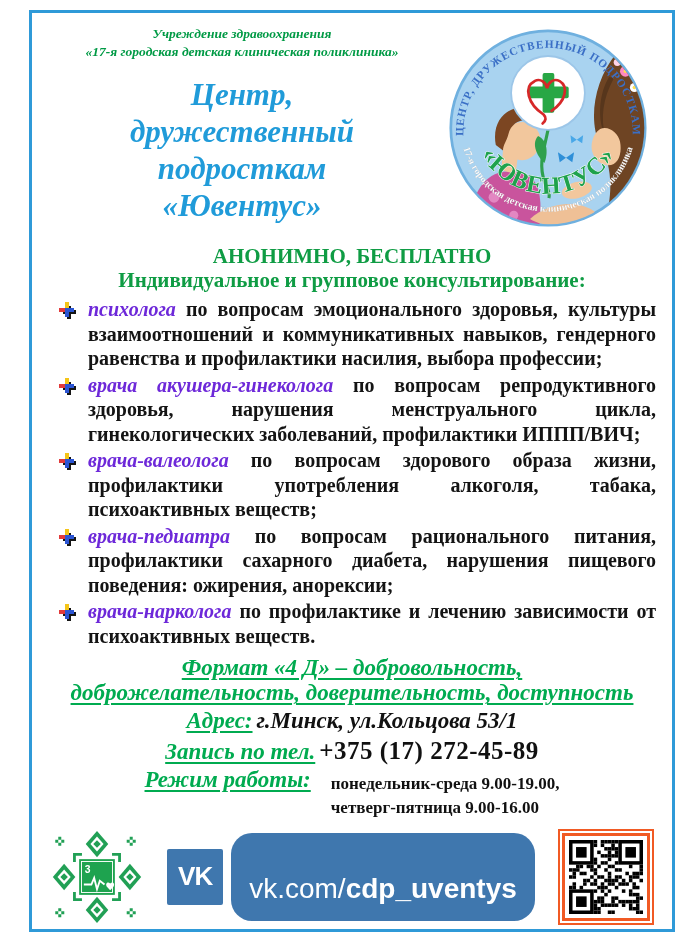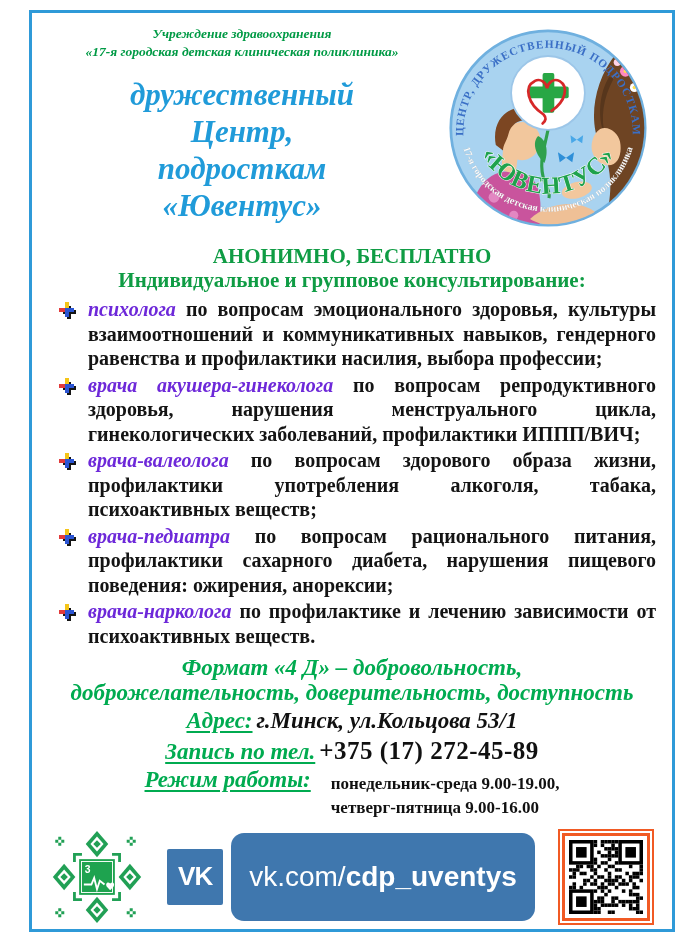--- a/index.html
+++ b/index.html
@@ -39,62 +39,62 @@
     font-size:20px;font-weight:bold;line-height:24.5px;color:#141414;
   }
   .services li + li{margin-top:2px;}
   .bullet{position:absolute;left:11px;top:3px;width:17px;height:17px;}
   .svc-lead{color:#6d28d9;font-style:italic;}
   
   .format{
     margin-top:7px;text-align:center;color:#00ab50;
     font-weight:bold;font-style:italic;font-size:23px;line-height:25px;
   }
-  .u{text-decoration-thickness:2px;text-underline-offset:3px;}
+  .u{text-decoration:underline;text-decoration-thickness:2px;text-underline-offset:3px;}
   .row{text-align:center;margin-top:3px;white-space:nowrap;}
   .glabel{
     color:#00ab50;font-weight:bold;font-style:italic;font-size:23px;
     text-decoration:underline;text-decoration-thickness:2px;text-underline-offset:3px;
   }
   .addr-val{font-size:23px;font-weight:bold;font-style:italic;color:#111;}
   .phone-val{font-size:25px;font-weight:bold;color:#111;letter-spacing:.5px;}
   .hours-row{display:flex;justify-content:center;align-items:flex-start;gap:20px;margin-top:2px;}
   .hours-lines{font-size:17px;font-weight:bold;color:#111;text-align:left;line-height:1.4;padding-top:5px;}
   
   .ftr{display:flex;align-items:center;justify-content:space-between;margin-top:9px;padding:0 2px;}
   .vk-group{display:flex;align-items:center;gap:8px;}
   .vk-icon{
     width:56px;height:56px;border-radius:2px;background:#3f77ae;
     display:flex;align-items:center;justify-content:center;
     color:#fff;font-family:"Liberation Sans","DejaVu Sans",sans-serif;
     font-weight:bold;font-size:26px;letter-spacing:-1px;
   }
   .vk-pill{
-    height:56px;border-radius:13px;background:#3f77ae;color:#fff;
-    display:flex;align-items:center;padding:16px 18px;
+    height:56px;border-radius:21px;background:#3f77ae;color:#fff;
+    display:flex;align-items:flex-end;padding:16px 18px;
     font-family:"Liberation Sans","DejaVu Sans",sans-serif;font-size:28px;
   }
   .vk-pill b{font-weight:bold;}
   .qr-outer{border:2px solid #f15a24;padding:2px;background:#fff;}
   .qr-inner{border:3px solid #f15a24;padding:4px;background:#fff;font-size:0;}
 </style>
 </head>
 <body>
 
 <div class="poster">
 
   <div class="hdr">
     <div class="hdr-left">
       <div class="org">
         <span>Учреждение здравоохранения</span><br>
         <span>«17-я городская детская клиническая поликлиника»</span>
       </div>
       <div class="title">
+        <span style="display:block">Центр,</span>
         <span style="display:block">дружественный</span>
-        <span style="display:block">Центр,</span>
         <span style="display:block">подросткам</span>
         <span style="display:block">«Ювентус»</span>
       </div>
     </div>
     <div class="logo-wrap">
       <svg width="216" height="222" viewBox="0 0 240 226">
         <defs>
           <clipPath id="logoClip">
               <circle cx="120" cy="113" r="107"></circle>
             </clipPath>

